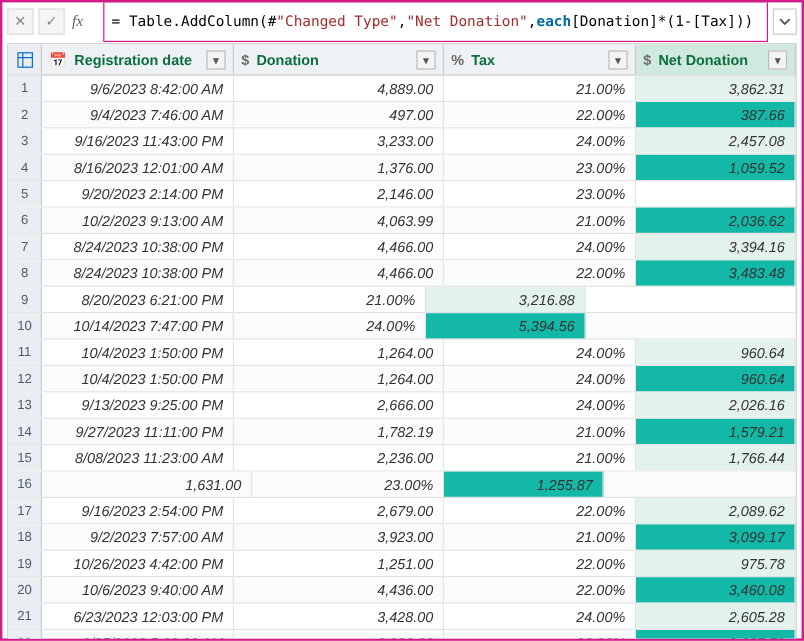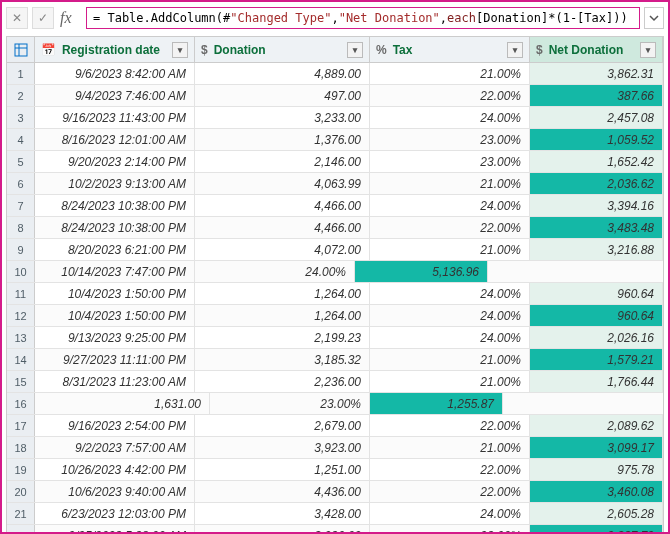--- a/index.html
+++ b/index.html
@@ -28,42 +28,42 @@
     justify-content: center;
     color: #888;
     background: #f5f5f5;
     border: 1px solid #ddd;
     font-size: 12px;
   }
   .fb-fx {
     width: 24px;
     font-style: italic;
     font-family: Georgia, serif;
-    font-size: 16px;
+    font-size: 13px;
     color: #666;
     text-align: left;
     padding-left: 2px;
     border: none;
     background: none;
   }
   .fb-input {
     flex: 1;
-    height: 22px;
+    height: 34px;
     border: 1px solid #d41b8a;
     padding: 2px 6px;
     font-family: Consolas, monospace;
     font-size: 12px;
     display: flex;
     align-items: center;
     white-space: nowrap;
     overflow: hidden;
   }
   .fb-input .kw { color: #000; }
   .fb-input .str { color: #a42c2c; }
-  .fb-input .each { color: #7f1d1d; }
+  .fb-input .each { color: #0369a1; font-weight: bold; }
   .fb-drop {
     width: 20px;
     height: 22px;
     display: flex;
     align-items: center;
     justify-content: center;
     border: 1px solid #ccc;
     color: #555;
   }
   .grid {
@@ -229,21 +229,20 @@
         <div class="cell w-reg">8/16/2023 12:01:00 AM</div>
         <div class="cell w-don">1,376.00</div>
         <div class="cell w-tax">23.00%</div>
         <div class="cell w-net net alt">1,059.52</div>
       </div>
       <div class="data-row">
         <div class="row-num">5</div>
         <div class="cell w-reg">9/20/2023 2:14:00 PM</div>
         <div class="cell w-don">2,146.00</div>
         <div class="cell w-tax">23.00%</div>
-        <div class="cell w-net net">1,652.42</div>
       </div>
       <div class="data-row">
         <div class="row-num">6</div>
         <div class="cell w-reg">10/2/2023 9:13:00 AM</div>
         <div class="cell w-don">4,063.99</div>
         <div class="cell w-tax">21.00%</div>
         <div class="cell w-net net alt">2,036.62</div>
       </div>
       <div class="data-row">
         <div class="row-num">7</div>
@@ -255,61 +254,60 @@
       <div class="data-row">
         <div class="row-num">8</div>
         <div class="cell w-reg">8/24/2023 10:38:00 PM</div>
         <div class="cell w-don">4,466.00</div>
         <div class="cell w-tax">22.00%</div>
         <div class="cell w-net net alt">3,483.48</div>
       </div>
       <div class="data-row">
         <div class="row-num">9</div>
         <div class="cell w-reg">8/20/2023 6:21:00 PM</div>
-        <div class="cell w-don">4,072.00</div>
         <div class="cell w-tax">21.00%</div>
         <div class="cell w-net net">3,216.88</div>
       </div>
       <div class="data-row">
         <div class="row-num">10</div>
         <div class="cell w-reg">10/14/2023 7:47:00 PM</div>
         <div class="cell w-tax">24.00%</div>
-        <div class="cell w-net net alt">5,136.96</div>
+        <div class="cell w-net net alt">5,394.56</div>
       </div>
       <div class="data-row">
         <div class="row-num">11</div>
         <div class="cell w-reg">10/4/2023 1:50:00 PM</div>
         <div class="cell w-don">1,264.00</div>
         <div class="cell w-tax">24.00%</div>
         <div class="cell w-net net">960.64</div>
       </div>
       <div class="data-row">
         <div class="row-num">12</div>
         <div class="cell w-reg">10/4/2023 1:50:00 PM</div>
         <div class="cell w-don">1,264.00</div>
         <div class="cell w-tax">24.00%</div>
         <div class="cell w-net net alt">960.64</div>
       </div>
       <div class="data-row">
         <div class="row-num">13</div>
         <div class="cell w-reg">9/13/2023 9:25:00 PM</div>
-        <div class="cell w-don">2,199.23</div>
+        <div class="cell w-don">2,666.00</div>
         <div class="cell w-tax">24.00%</div>
         <div class="cell w-net net">2,026.16</div>
       </div>
       <div class="data-row">
         <div class="row-num">14</div>
         <div class="cell w-reg">9/27/2023 11:11:00 PM</div>
-        <div class="cell w-don">3,185.32</div>
+        <div class="cell w-don">1,782.19</div>
         <div class="cell w-tax">21.00%</div>
         <div class="cell w-net net alt">1,579.21</div>
       </div>
       <div class="data-row">
         <div class="row-num">15</div>
-        <div class="cell w-reg">8/31/2023 11:23:00 AM</div>
+        <div class="cell w-reg">8/08/2023 11:23:00 AM</div>
         <div class="cell w-don">2,236.00</div>
         <div class="cell w-tax">21.00%</div>
         <div class="cell w-net net">1,766.44</div>
       </div>
       <div class="data-row">
         <div class="row-num">16</div>
         <div class="cell w-don">1,631.00</div>
         <div class="cell w-tax">23.00%</div>
         <div class="cell w-net net alt">1,255.87</div>
       </div>

